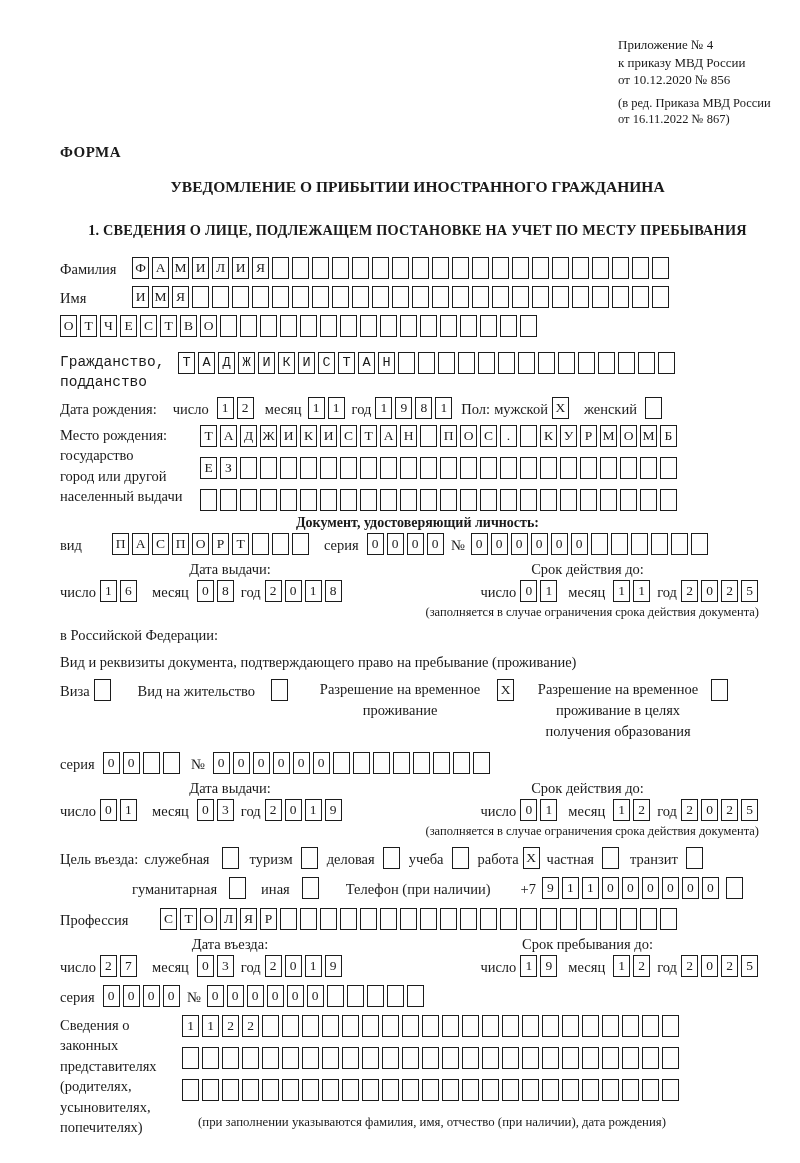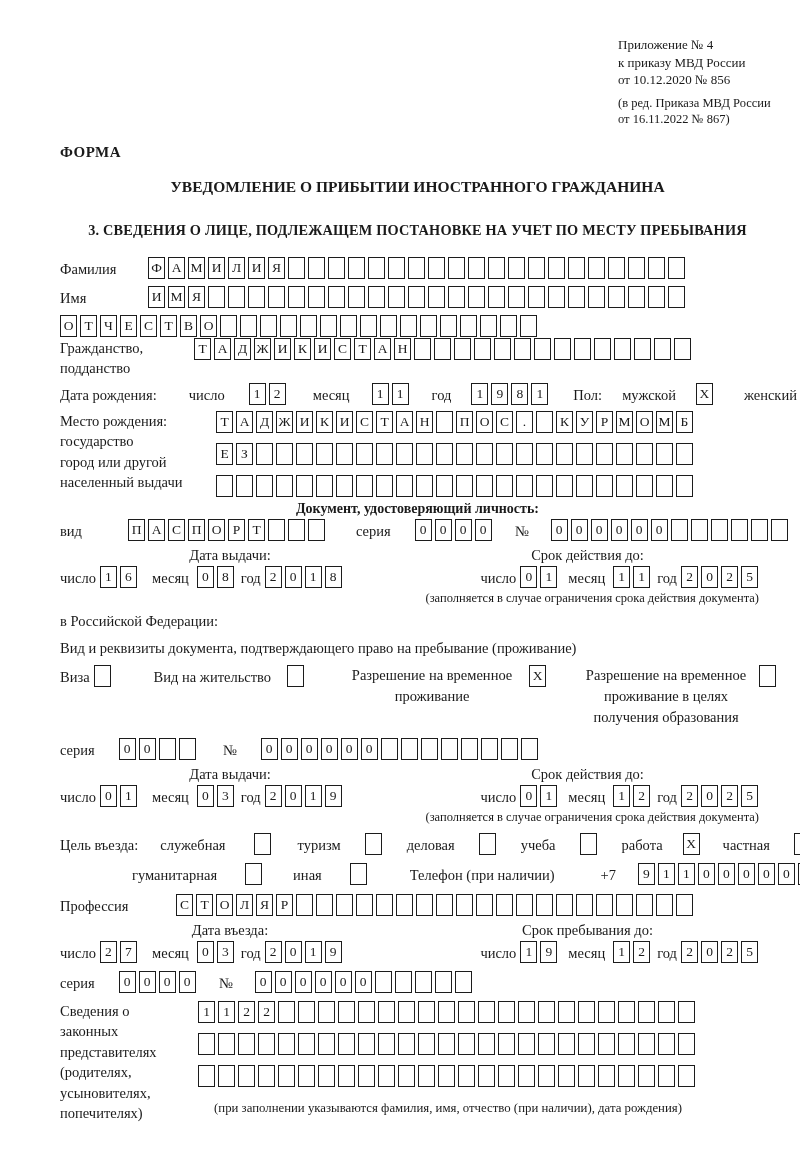--- a/index.html
+++ b/index.html
@@ -11,21 +11,21 @@
   }
   .hdr-right { margin-left:558px; width:185px; font-size:13px; line-height:17.5px; }
   .hdr-right .amend { font-size:12.5px; line-height:16.5px; margin-top:6px; }
   .forma { font-weight:bold; font-size:15px; margin-top:16px; padding-right:10px; letter-spacing:0.5px; }
   .title { text-align:center; font-weight:bold; font-size:15.5px; line-height:23px; margin-top:14px; }
   .title-blank { display:inline-block; width:58px; border-bottom:2.2px solid #333; height:14px; margin-left:12px; }
   .sec1 { text-align:center; font-weight:bold; font-size:14.3px; margin-top:24px; letter-spacing:0.2px; }
 
   .lbl { font-size:14.5px; line-height:20px; padding-top:2px; flex:none; }
   .lblcol { font-size:14.5px; line-height:20.5px; flex:none; }
-  .frow { display:flex; align-items:flex-start; margin-top:7px; white-space:nowrap;gap:16px; }
+  .frow { display:flex; align-items:flex-start; margin-top:7px; white-space:nowrap; }
   .bx-row { display:inline-flex; flex:none; }
   .cbox {
     width:17px; height:22px; border:1.8px solid #1c1c1c; margin-right:3px;
     display:inline-flex; align-items:center; justify-content:center;
     font-size:13.5px; flex:none; background:#fff;
   }
   .w72 { width:72px; } .w148 { width:148px; } .w118 { width:118px; } .w140 { width:140px; }
   .w100 { width:100px; } .w122 { width:122px; } .w170 { width:170px; }
   .ml4 { margin-left:4px; } .ml6 { margin-left:6px; } .ml8 { margin-left:8px; }
   .ml12 { margin-left:12px; } .ml16 { margin-left:16px; } .ml24 { margin-left:24px; } .ml30 { margin-left:30px; }
@@ -58,21 +58,21 @@
       <div>(в ред. Приказа МВД России</div>
       <div>от 16.11.2022 № 867)</div>
     </div>
   </div>
   <div class="forma">ФОРМА</div>
 
   <div class="title">
     <div>УВЕДОМЛЕНИЕ О ПРИБЫТИИ ИНОСТРАННОГО ГРАЖДАНИНА</div>
   </div>
 
-  <div class="sec1">3. СВЕДЕНИЯ О ЛИЦЕ, ПОДЛЕЖАЩЕМ ПОСТАНОВКЕ НА УЧЕТ ПО МЕСТУ ПРЕБЫВАНИЯ</div>
+  <div class="sec1">1. СВЕДЕНИЯ О ЛИЦЕ, ПОДЛЕЖАЩЕМ ПОСТАНОВКЕ НА УЧЕТ ПО МЕСТУ ПРЕБЫВАНИЯ</div>
 
   <div class="frow" style="margin-top:18px;">
     <span class="lbl w72">Фамилия</span>
     <span class="bx-row">
         <span class="cbox">Ф</span>
         <span class="cbox">А</span>
         <span class="cbox">М</span>
         <span class="cbox">И</span>
         <span class="cbox">Л</span>
         <span class="cbox">И</span>
@@ -155,21 +155,21 @@
         <span class="cbox"></span>
         <span class="cbox"></span>
         <span class="cbox"></span>
         <span class="cbox"></span>
         <span class="cbox"></span>
         <span class="cbox"></span>
         <span class="cbox"></span>
       </span>
   </div>
 
-  <div class="frow" style="margin-top:1px;">
+  <div class="frow" style="margin-top:15px;font-family:Liberation Mono, monospace;">
     <span class="lblcol w118">
       <div>Гражданство,</div>
       <div>подданство</div>
     </span>
     <span class="bx-row">
         <span class="cbox">Т</span>
         <span class="cbox">А</span>
         <span class="cbox">Д</span>
         <span class="cbox">Ж</span>
         <span class="cbox">И</span>

